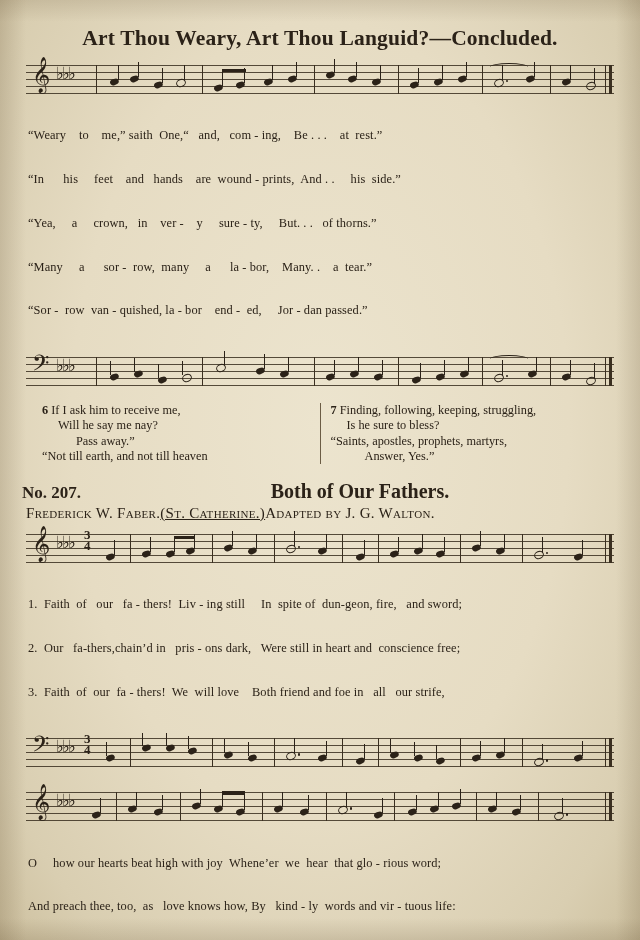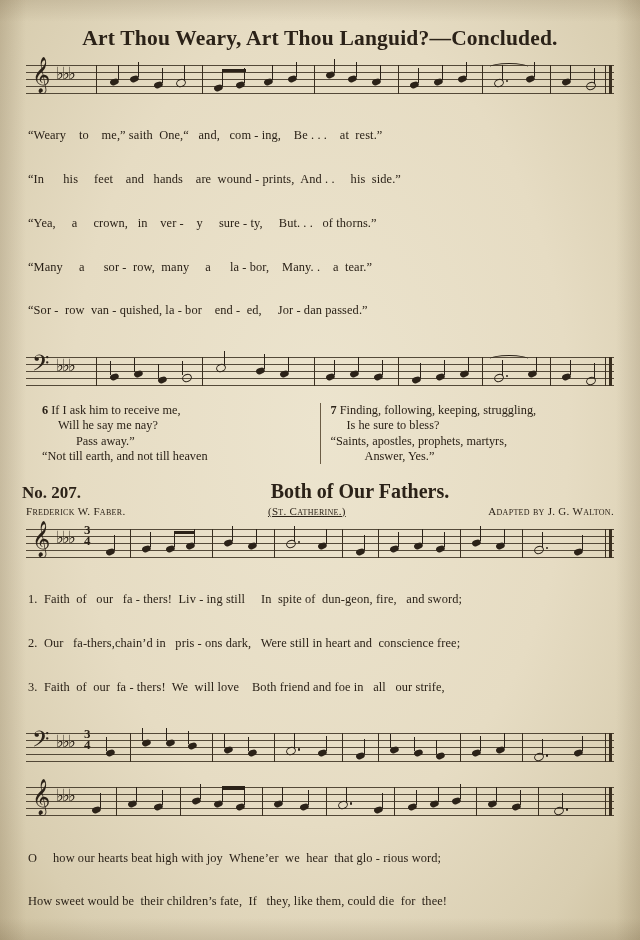--- a/index.html
+++ b/index.html
@@ -41,22 +41,22 @@
   .section-head{
     display:flex;align-items:baseline;
     margin:16px 0 2px 0;
   }
   .hymn-no{font-weight:bold;font-size:17px;width:120px;}
   .hymn-title{
     flex:1;text-align:center;font-size:20px;font-weight:bold;
     margin-left:-40px;
   }
   .credits{
-    display:flex;justify-content:space-between;
-    font-size:11px;
+    display:flex;justify-content:flex-start;
+    font-size:15px;
     margin:2px 4px 8px 4px;
     font-variant:small-caps;
     letter-spacing:.3px;
   }
   .credits .mid{font-variant:small-caps;text-decoration:underline;}
 
   
   .system{position:relative;margin:6px 0 2px 0;}
   .staff{
     position:relative;
@@ -459,18 +459,17 @@
       <div class="dot" style="left:540px;top:25px"></div>
       <div class="endbar" style="right:2px">
             <i style="right:0;width:3px"></i>
             <i style="right:6px;width:1px"></i>
           </div>
     </div>
   </div>
 
   <div class="lyrics">
     <span class="ln">O     how our hearts beat high with joy  Whene’er  we  hear  that glo - rious word;</span>
-    <span class="ln">How sweet would be  their children’s fate,  If   they, like them, could die  for  thee!</span>
     <span class="ln">And preach thee, too,  as   love knows how, By   kind - ly  words and vir - tuous life:</span>
   </div>
 
 </div>
 </div>
 
 </body></html>

